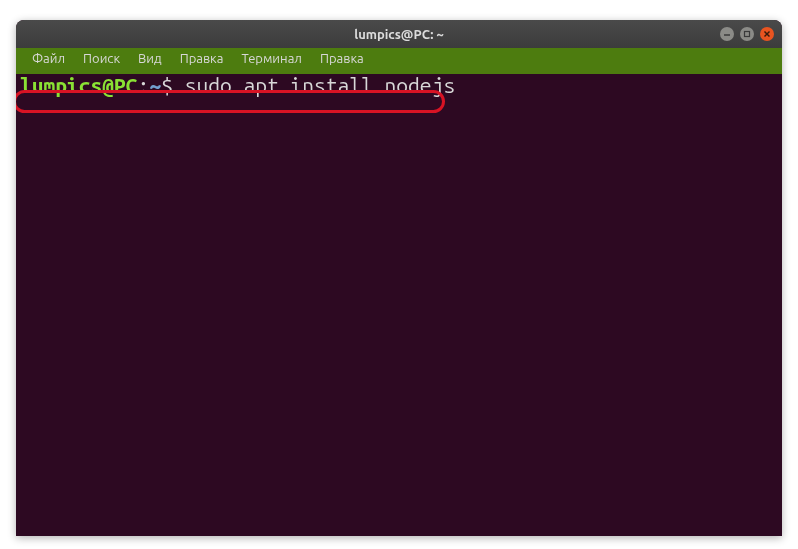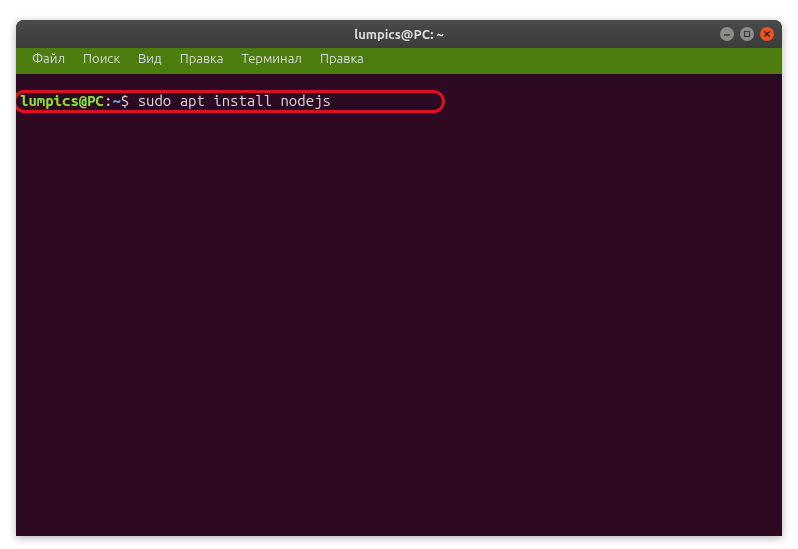--- a/index.html
+++ b/index.html
@@ -72,23 +72,23 @@
     }
     .menu-item {
       color: #d8d8d8;
       font-family: "Ubuntu", "DejaVu Sans", sans-serif;
       font-size: 13px;
       padding: 3px 8px;
       cursor: pointer;
     }
     .terminal-body {
       background: #2d0922;
-      padding: 18px 4px;
+      padding: 2px 4px;
       font-family: "Ubuntu Mono", "DejaVu Sans Mono", monospace;
-      font-size: 15px;
+      font-size: 21px;
       line-height: 18px;
       color: #d8d8d8;
       height: calc(100% - 54px);
       position: relative;
     }
     .prompt-user {
       color: #8ae234;
       font-weight: bold;
     }
     .prompt-path {

